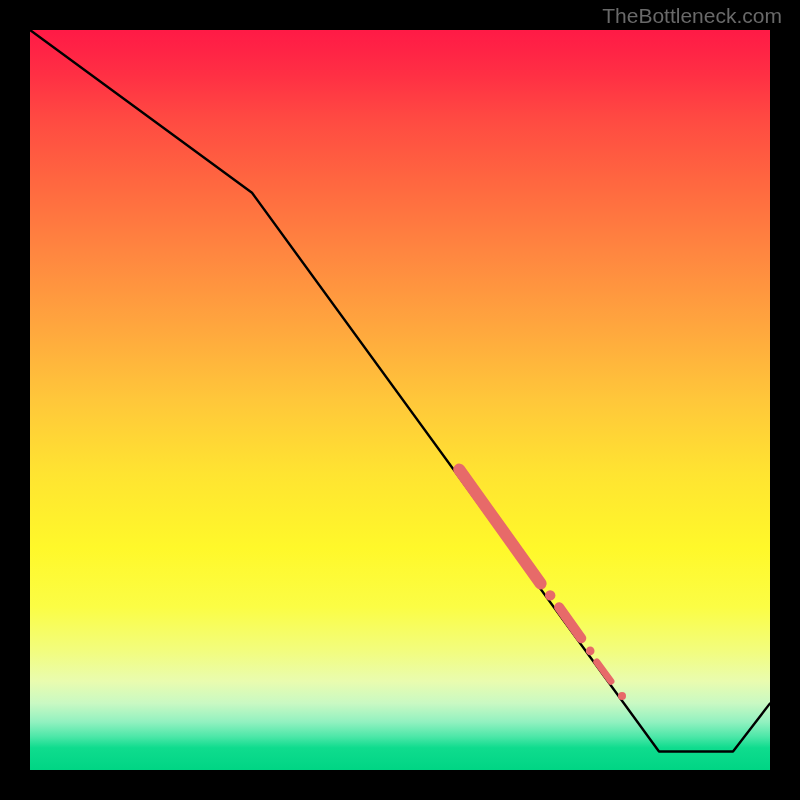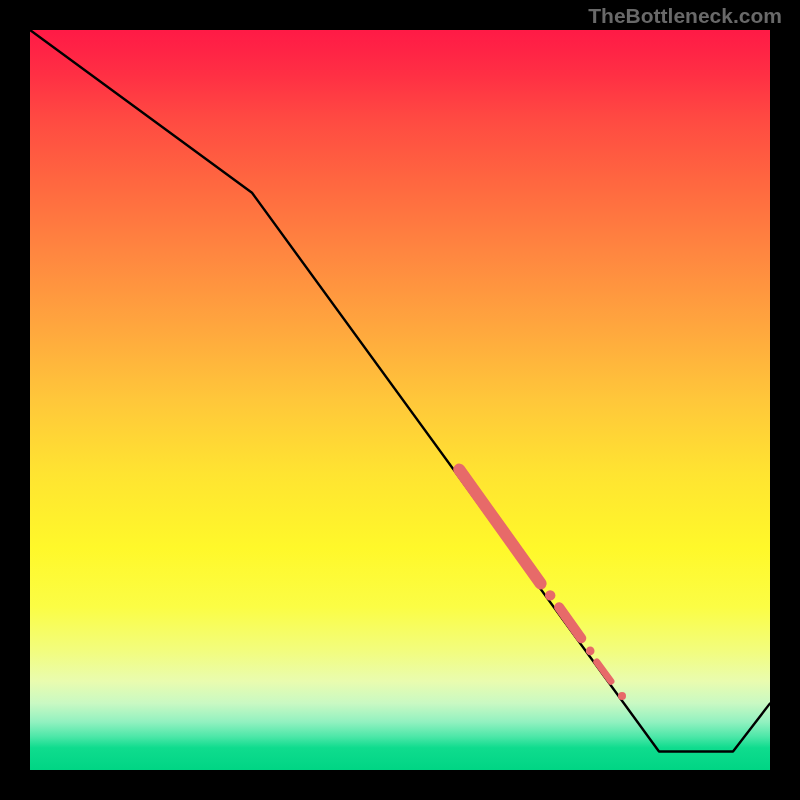--- a/index.html
+++ b/index.html
@@ -10,21 +10,21 @@
     background: #000;
     position: relative;
     font-family: Arial, sans-serif;
   }
   .watermark {
     position: absolute;
     top: 4px;
     right: 18px;
     color: #696969;
     font-size: 21px;
-    font-weight: 700;
+    font-weight: 400;
     z-index: 10;
   }
   .plot-area {
     position: absolute;
     left: 30px;
     top: 30px;
     width: 740px;
     height: 740px;
     overflow: hidden;
   }

